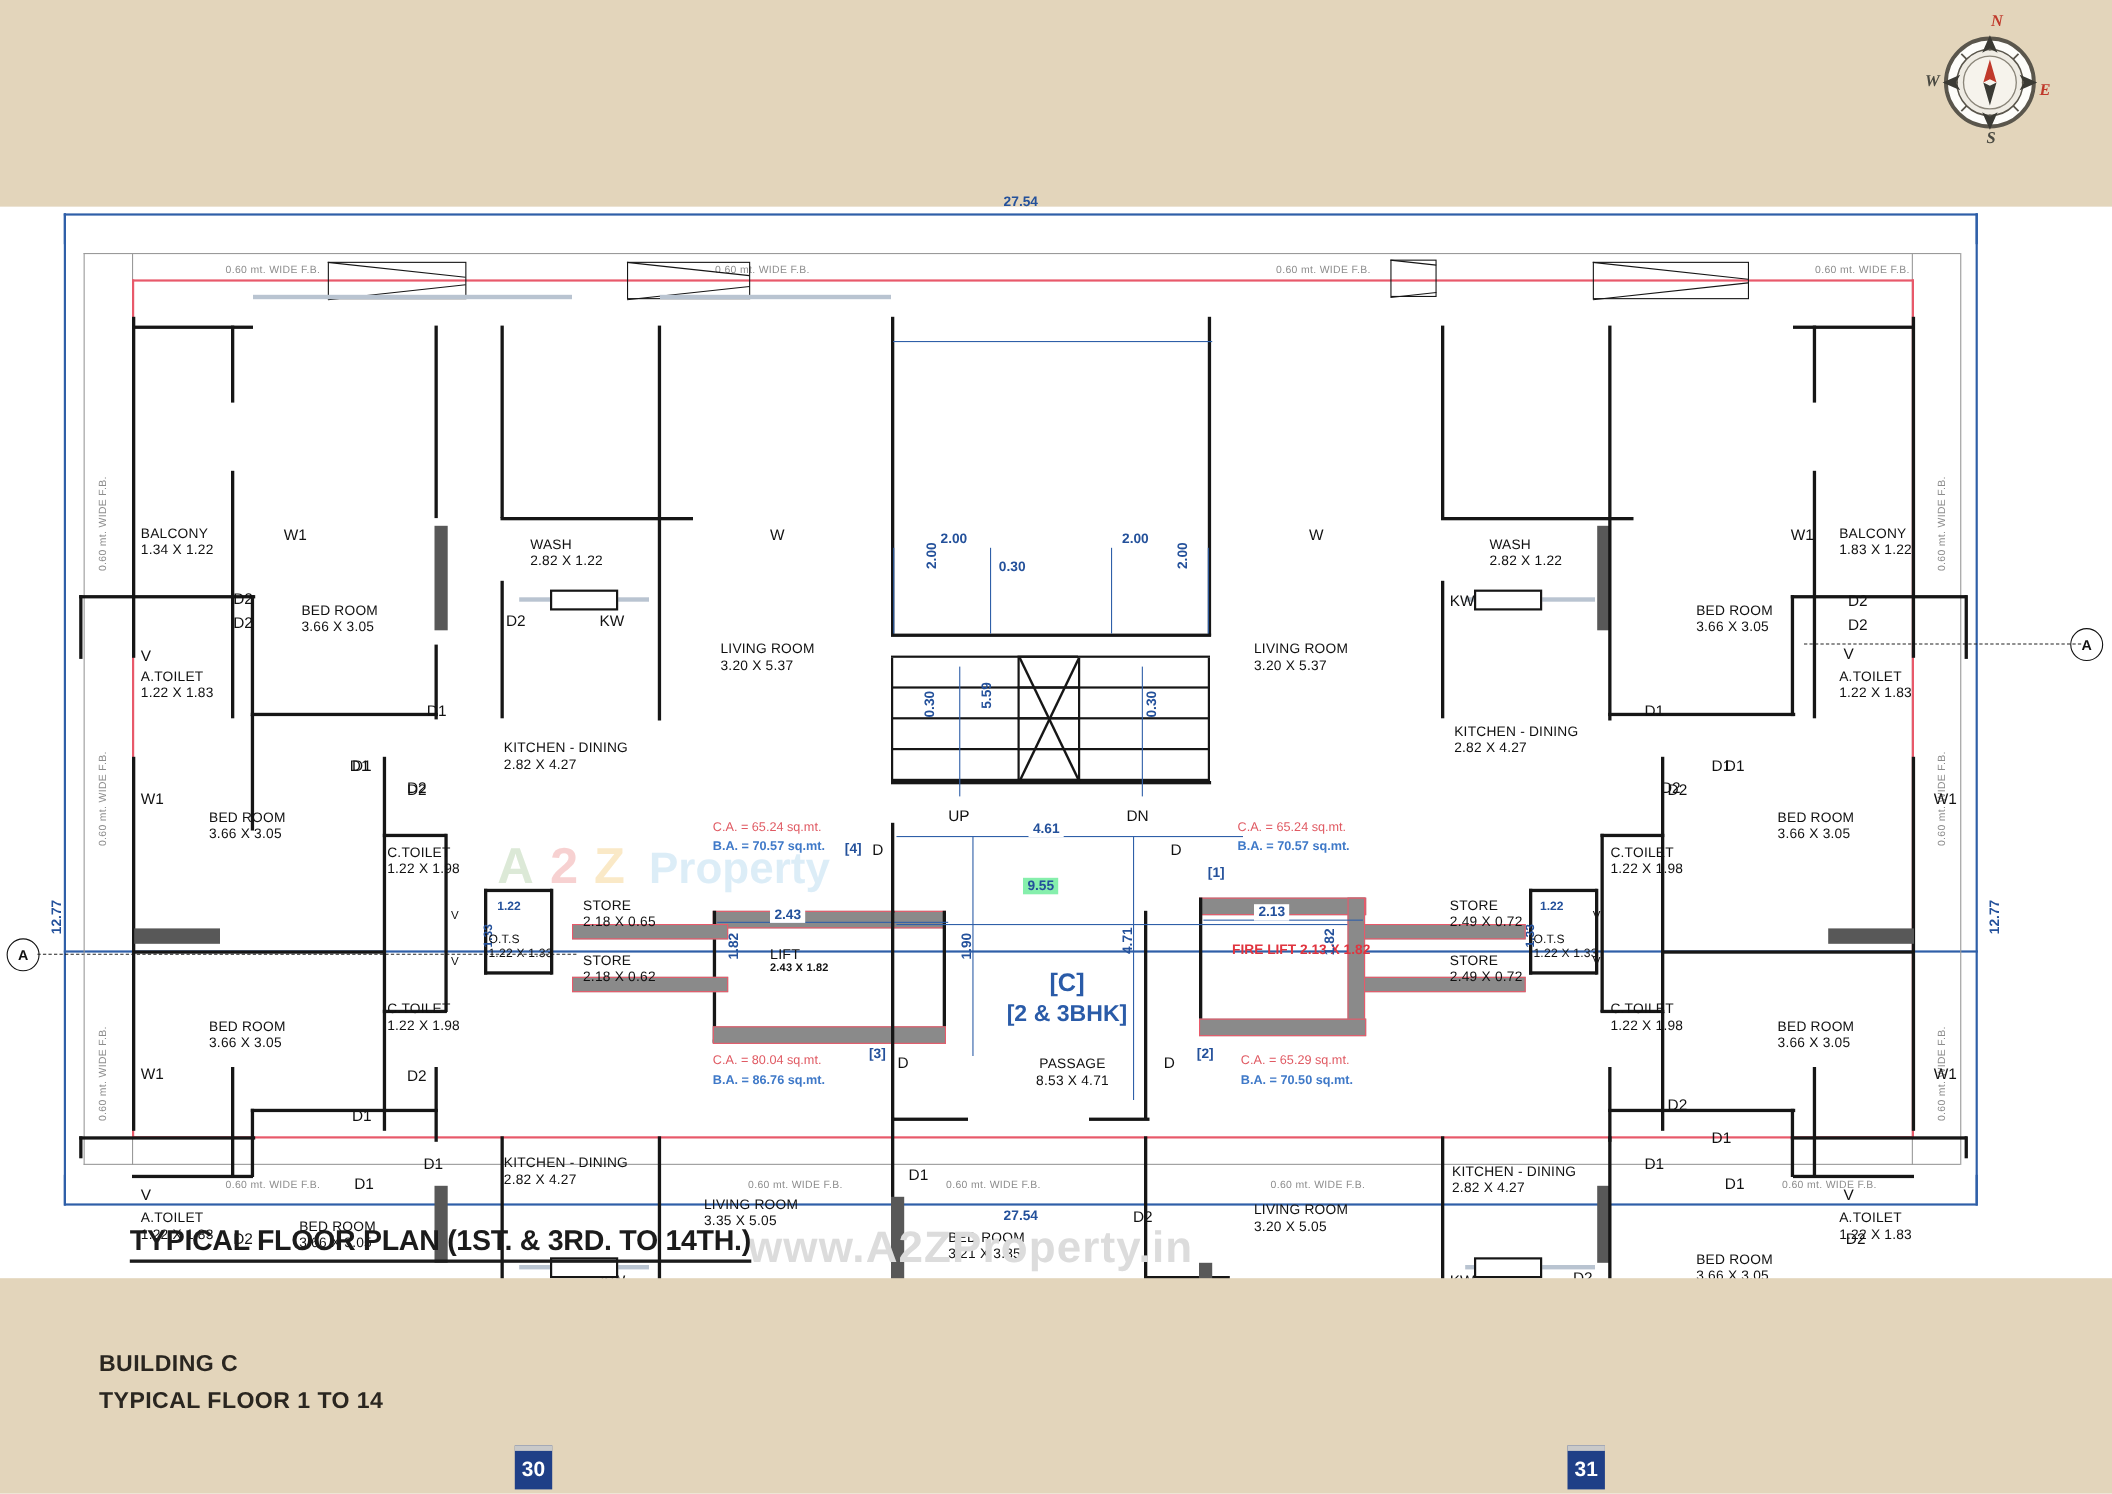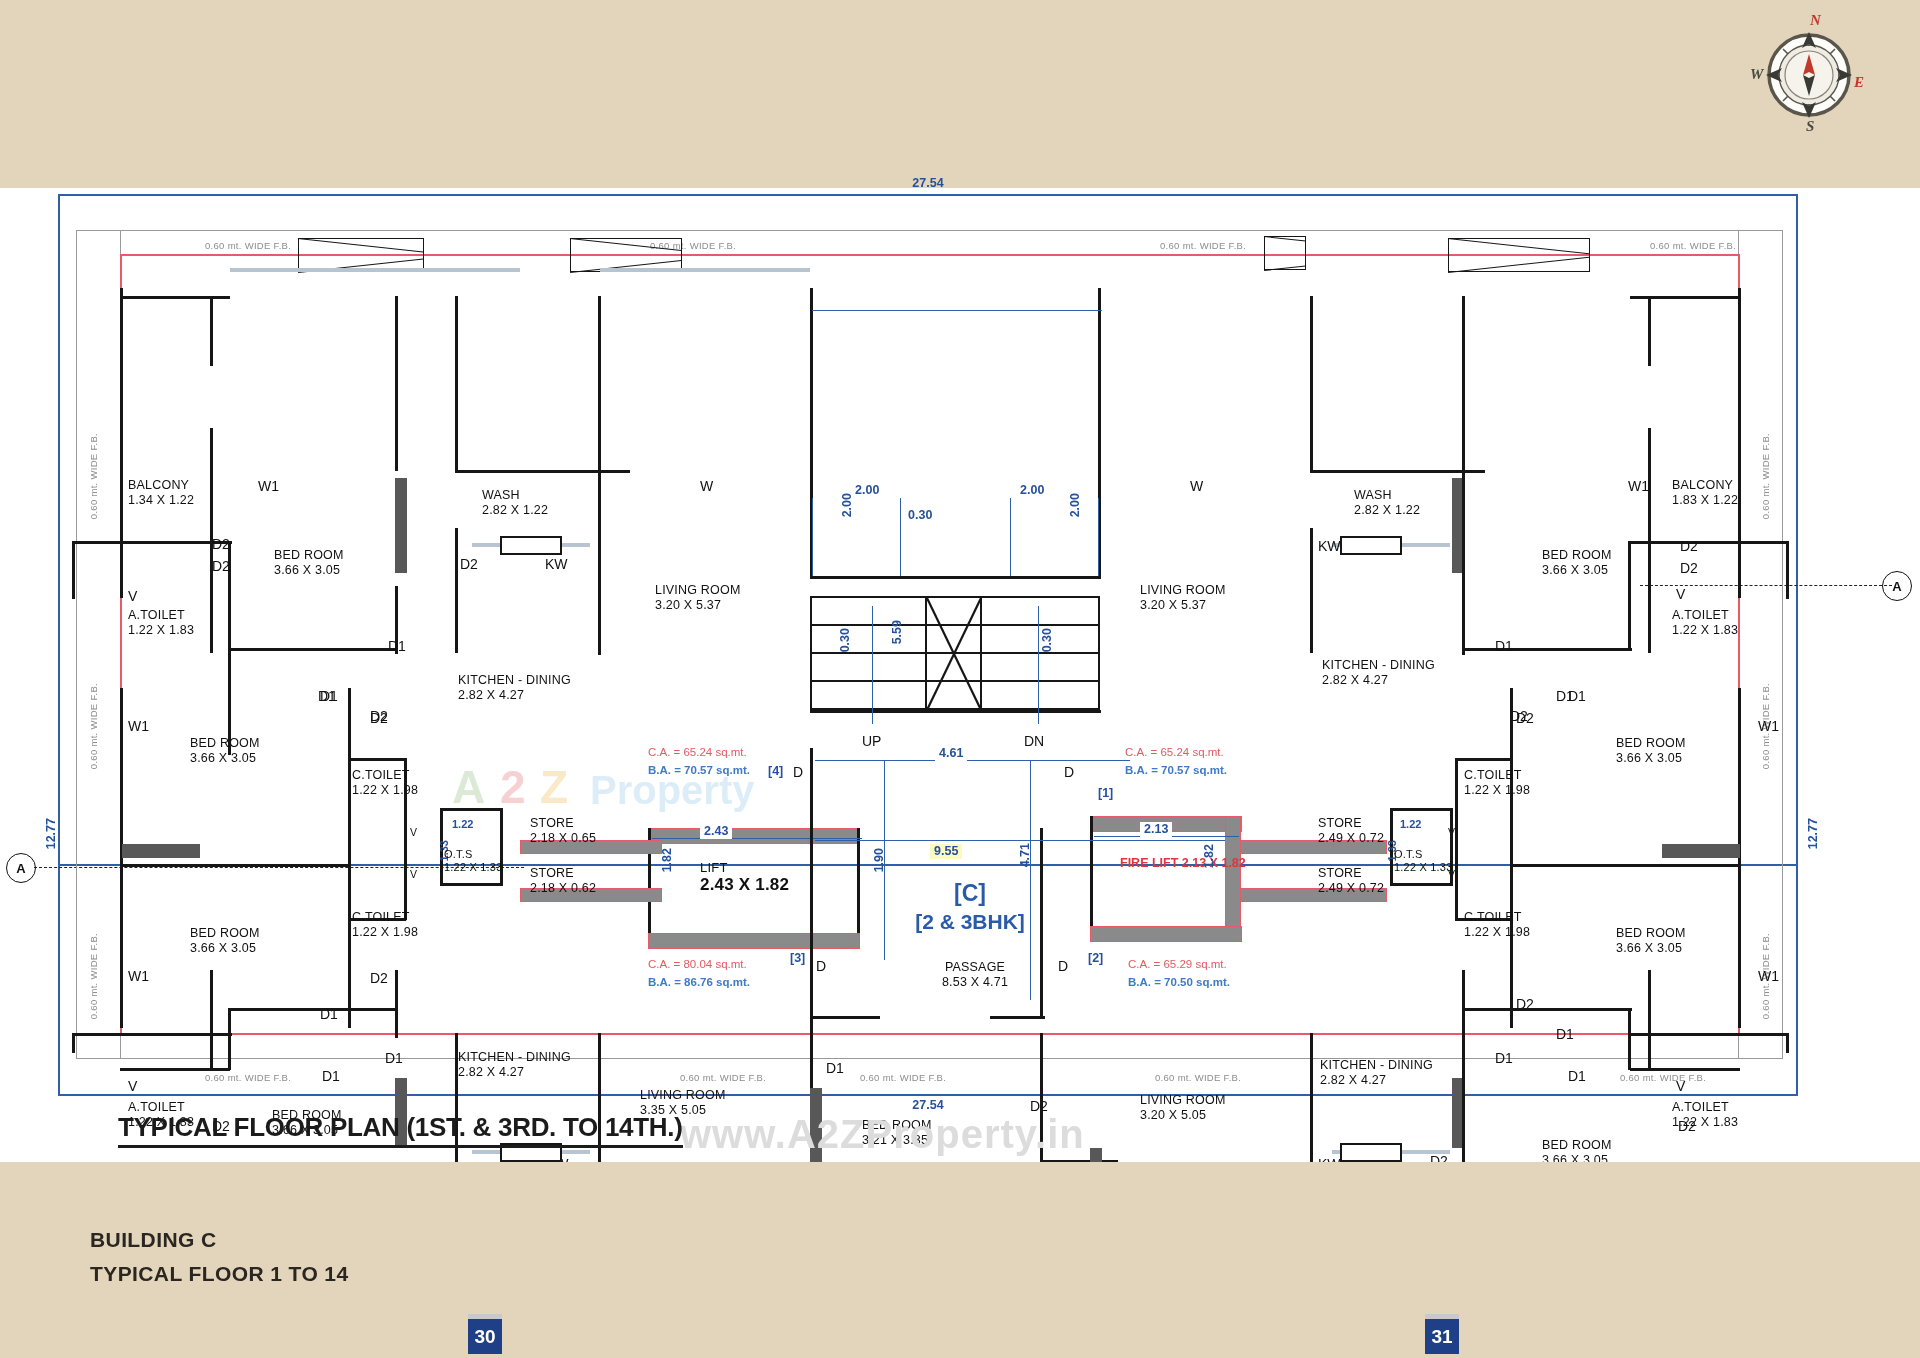--- a/index.html
+++ b/index.html
@@ -259,21 +259,21 @@
   <div class="t dimv" style="left:1040px;top:440px;">0.30</div>
   <div class="t dimv" style="left:890px;top:432px;">5.59</div>
 
   <div class="redwall" style="left:648px;top:640px;width:210px;height:14px;"></div>
   <div class="w" style="left:648px;top:640px;width:3px;height:120px;"></div>
   <div class="w" style="left:648px;top:757px;width:212px;height:3px;"></div>
   <div class="w" style="left:857px;top:640px;width:3px;height:120px;"></div>
   <div class="redwall" style="left:648px;top:745px;width:210px;height:14px;"></div>
   <div class="t rm" style="left:700px;top:672px;">
     <b style="font-size:13px;">LIFT</b>
-    <b style="font-size:17px;font-weight:bold;">2.43 X 1.82</b>
+    <b style="font-size:10px;font-weight:bold;">2.43 X 1.82</b>
   </div>
   <div class="blue" style="left:652px;top:650px;width:210px;height:1.4px;"></div>
   <div class="t dim" style="left:700px;top:636px;background:#fff;padding:0 4px;">2.43</div>
   <div class="t dimv" style="left:660px;top:660px;">1.82</div>
 
   <div class="redwall" style="left:1090px;top:628px;width:150px;height:14px;"></div>
   <div class="w" style="left:1090px;top:628px;width:3px;height:120px;"></div>
   <div class="redwall" style="left:1225px;top:628px;width:14px;height:120px;"></div>
   <div class="redwall" style="left:1090px;top:738px;width:150px;height:14px;"></div>
   <div class="t firelift" style="left:1120px;top:668px;">
@@ -293,21 +293,21 @@
 
   <div class="w" style="left:810px;top:640px;width:3px;height:190px;"></div>
   <div class="w" style="left:1040px;top:640px;width:3px;height:190px;"></div>
   <div class="w" style="left:810px;top:828px;width:70px;height:3px;"></div>
   <div class="w" style="left:990px;top:828px;width:55px;height:3px;"></div>
   <div class="w" style="left:810px;top:560px;width:3px;height:82px;"></div>
 
   <div class="blue" style="left:815px;top:572px;width:315px;height:1.4px;"></div>
   <div class="t dim" style="left:935px;top:558px;background:#fff;padding:0 4px;">4.61</div>
   <div class="blue" style="left:815px;top:652px;width:410px;height:1.4px;"></div>
-  <div class="t dim" style="left:930px;top:656px;background:#fef9c3;padding:0 4px;">9.55</div>
+  <div class="t dim" style="left:930px;top:610px;background:#86efac;padding:0 4px;">9.55</div>
   <div class="blue" style="left:884px;top:572px;width:1.4px;height:200px;"></div>
   <div class="t dimv" style="left:872px;top:660px;">1.90</div>
   <div class="blue" style="left:1030px;top:572px;width:1.4px;height:240px;"></div>
   <div class="t dimv" style="left:1018px;top:655px;">4.71</div>
 
   <div class="t ca" style="left:648px;top:558px;">C.A. = 65.24 sq.mt.</div>
   <div class="t ba" style="left:648px;top:576px;">B.A. = 70.57 sq.mt.</div>
   <div class="t unit" style="left:768px;top:576px;">[4]</div>
   <div class="t sm" style="left:793px;top:576px;">D</div>
 

